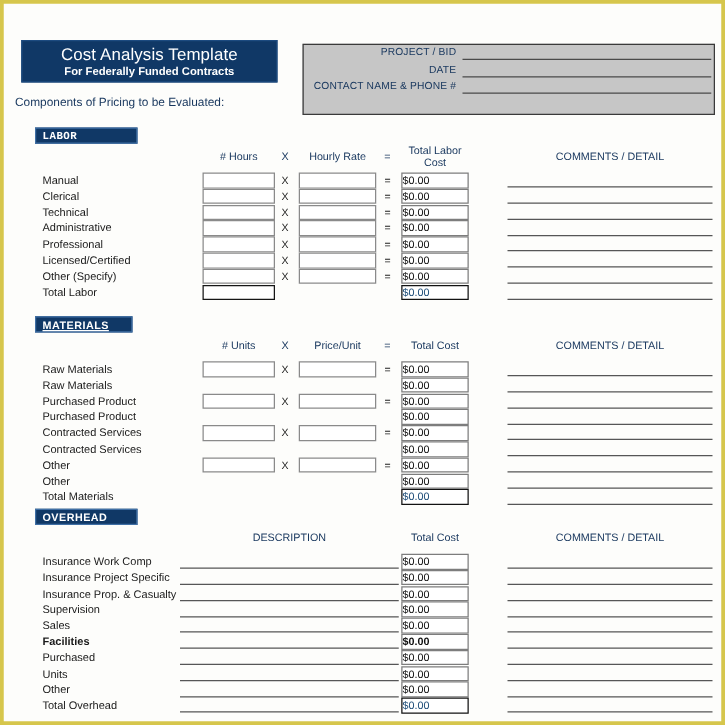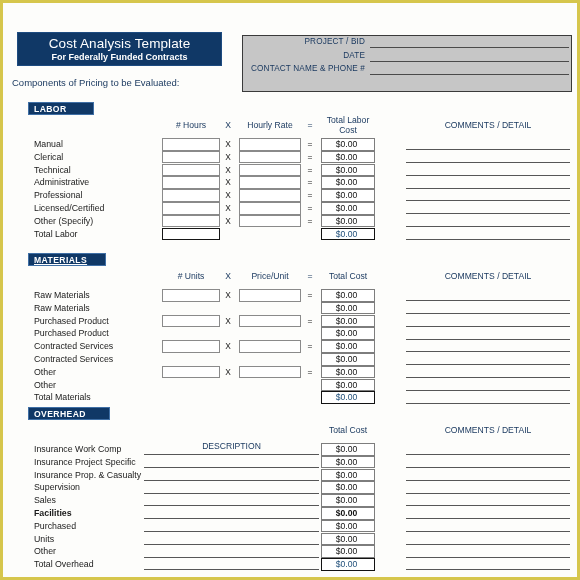--- a/index.html
+++ b/index.html
@@ -149,21 +149,21 @@
   }
 
   .money {
     position: absolute;
     box-sizing: border-box;
     border: 1px solid #7d7d7d;
     background: #ffffff;
     height: 12.6px;
     font-size: 8.6px;
     color: #111111;
-    text-align: center;
+    text-align: left;
     padding-right: 3px;
     line-height: 11px;
   }
   .money.total {
     border: 1.6px solid #121212;
     color: #1f4e79;
   }
 
   .under-line {
     position: absolute;
@@ -201,21 +201,21 @@
           <div class="vendor-label">DATE</div>
           <div class="vendor-line"></div>
         </div>
         <div class="vendor-row">
           <div class="vendor-label">CONTACT NAME &amp; PHONE #</div>
           <div class="vendor-line"></div>
         </div>
       </div>
 
     <div id="sections-root">
-        <div class="sec-badge" style="left: 22px; top: 96px; width: 66px;">LABOR</div>
+        <div class="sec-badge" style="left: 22px; top: 96px; width: 82px; font-family: Liberation Mono, monospace;">LABOR</div>
         <div class="hdr" style="left: 156px; width: 58px; top: 115px;"># Hours</div>
         <div class="hdr" style="left: 217px; width: 10px; top: 115px;">X</div>
         <div class="hdr" style="left: 233px; width: 62px; top: 115px;">Hourly Rate</div>
         <div class="hdr" style="left: 299px; width: 10px; top: 115px;">=</div>
         <div class="hdr" style="left: 315px; width: 54px; top: 110px;">Total Labor Cost</div>
         <div class="hdr" style="left: 400px; width: 164px; top: 115px;">COMMENTS / DETAIL</div>
         <div class="row" style="top: 132px;">
           <div class="rlabel">Manual</div>
           <div class="cell-box" style="left: 156px; width: 58px;"></div>
           <div class="op" style="left: 217px;">X</div>
@@ -346,21 +346,21 @@
           <div class="rlabel">Other</div>
           <div class="money" style="left: 315px; width: 54px;">$0.00</div>
           <div class="comment-line" style="top: 11.3px;"></div>
         </div>
         <div class="row" style="top: 385.4px;">
           <div class="rlabel">Total Materials</div>
           <div class="money total" style="left: 315px; width: 54px;">$0.00</div>
           <div class="comment-line" style="top: 11.3px;"></div>
         </div>
         <div class="sec-badge" style="left: 22px; top: 401px; width: 82px;">OVERHEAD</div>
-        <div class="hdr" style="left: 138px; width: 175px; top: 420px; margin-top: 16px;">DESCRIPTION</div>
+        <div class="hdr" style="left: 138px; width: 175px; top: 420px;">DESCRIPTION</div>
         <div class="hdr" style="left: 315px; width: 54px; top: 420px;">Total Cost</div>
         <div class="hdr" style="left: 400px; width: 164px; top: 420px;">COMMENTS / DETAIL</div>
         <div class="row" style="top: 437px;">
           <div class="rlabel">Insurance Work Comp</div>
           <div class="under-line" style="left: 138px; width: 175px; top: 11.3px;"></div>
           <div class="money" style="left: 315px; width: 54px;">$0.00</div>
           <div class="comment-line" style="top: 11.3px;"></div>
         </div>
         <div class="row" style="top: 449.8px;">
           <div class="rlabel">Insurance Project Specific</div>

